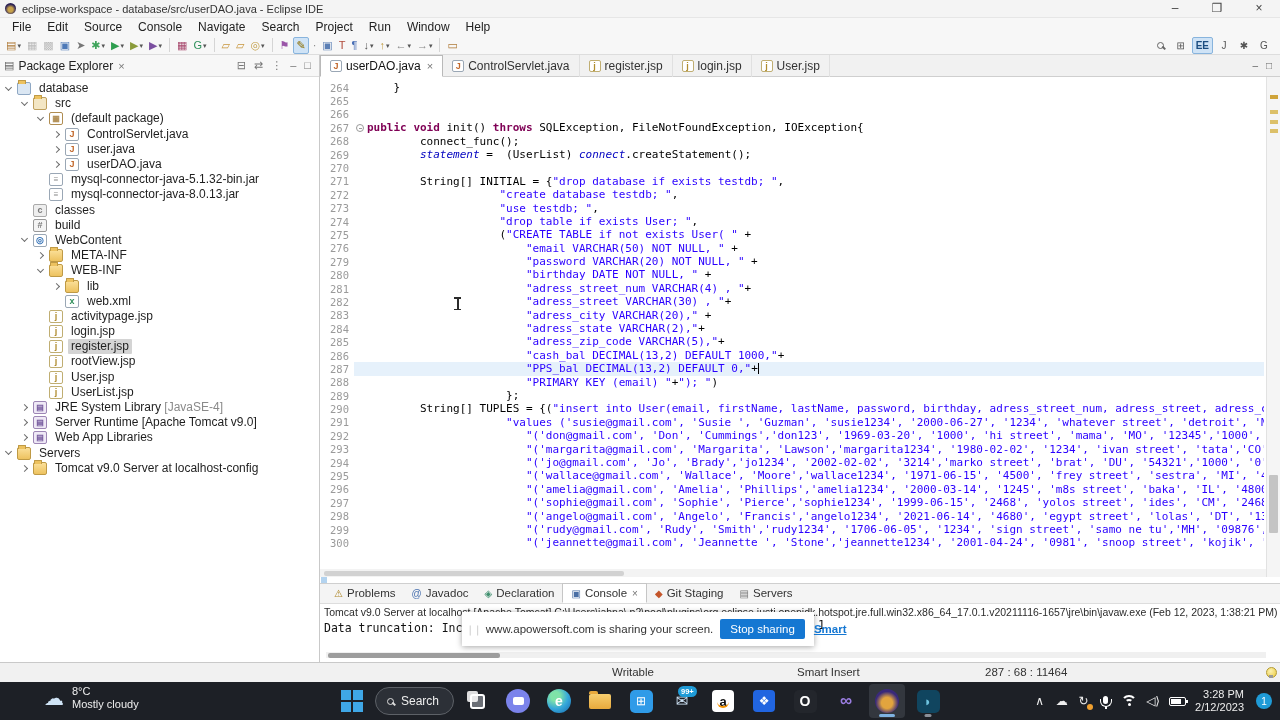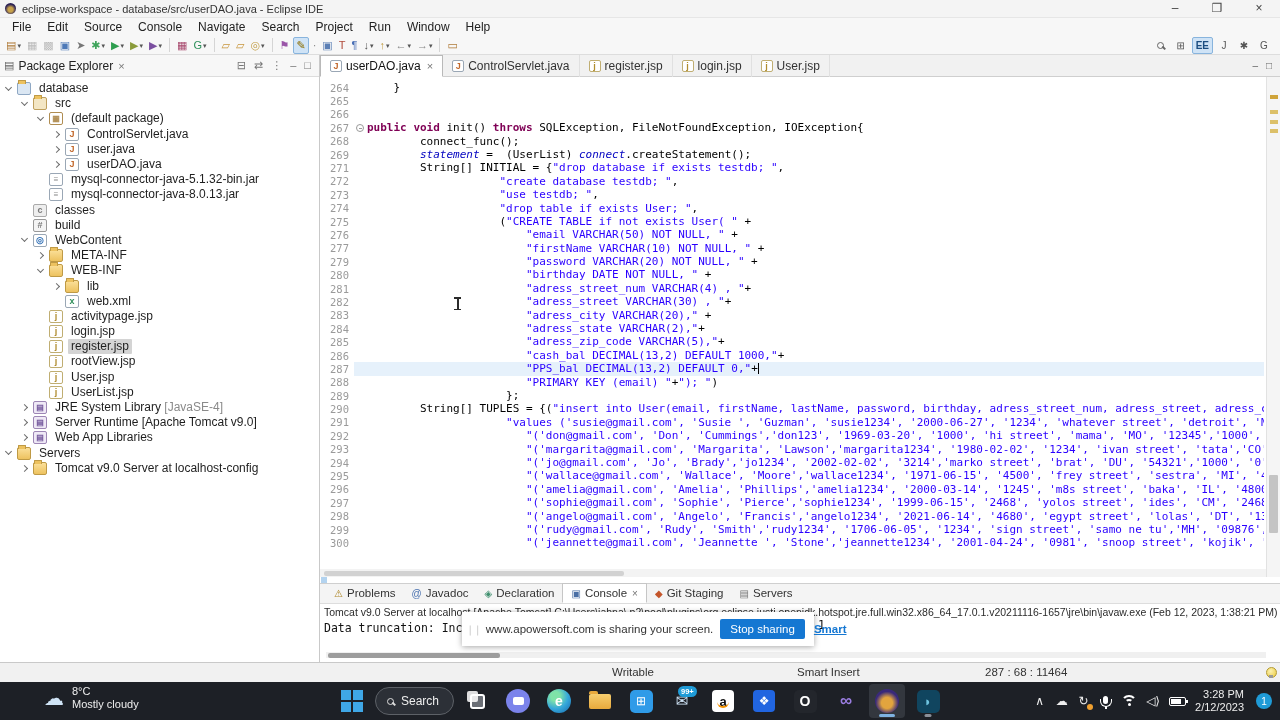--- a/index.html
+++ b/index.html
@@ -560,20 +560,25 @@
             <span class="ln">268</span>
             <span class="fm"></span>
             <span class="ct"><span class="tok-p">        connect_func();</span></span>
           </div>
           <div class="cl">
             <span class="ln">269</span>
             <span class="fm"></span>
             <span class="ct"><span class="tok-p">        </span><span class="tok-f">statement</span><span class="tok-p"> =  (UserList) </span><span class="tok-f">connect</span><span class="tok-p">.createStatement();</span></span>
           </div>
           <div class="cl">
+            <span class="ln">270</span>
+            <span class="fm"></span>
+            <span class="ct"></span>
+          </div>
+          <div class="cl">
             <span class="ln">271</span>
             <span class="fm"></span>
             <span class="ct"><span class="tok-p">        String[] INITIAL = {</span><span class="tok-s">"drop database if exists testdb; "</span><span class="tok-p">,</span></span>
           </div>
           <div class="cl">
             <span class="ln">272</span>
             <span class="fm"></span>
             <span class="ct"><span class="tok-p">                    </span><span class="tok-s">"create database testdb; "</span><span class="tok-p">,</span></span>
           </div>
           <div class="cl">
@@ -588,25 +593,20 @@
           </div>
           <div class="cl">
             <span class="ln">275</span>
             <span class="fm"></span>
             <span class="ct"><span class="tok-p">                    (</span><span class="tok-s">"CREATE TABLE if not exists User( "</span><span class="tok-p"> +</span></span>
           </div>
           <div class="cl">
             <span class="ln">276</span>
             <span class="fm"></span>
             <span class="ct"><span class="tok-p">                        </span><span class="tok-s">"email VARCHAR(50) NOT NULL, "</span><span class="tok-p"> +</span></span>
-          </div>
-          <div class="cl">
-            <span class="ln">277</span>
-            <span class="fm"></span>
-            <span class="ct"><span class="tok-p">                        </span><span class="tok-s">"firstName VARCHAR(10) NOT NULL, "</span><span class="tok-p"> +</span></span>
           </div>
           <div class="cl">
             <span class="ln">279</span>
             <span class="fm"></span>
             <span class="ct"><span class="tok-p">                        </span><span class="tok-s">"password VARCHAR(20) NOT NULL, "</span><span class="tok-p"> +</span></span>
           </div>
           <div class="cl">
             <span class="ln">280</span>
             <span class="fm"></span>
             <span class="ct"><span class="tok-p">                        </span><span class="tok-s">"birthday DATE NOT NULL, "</span><span class="tok-p"> +</span></span>

